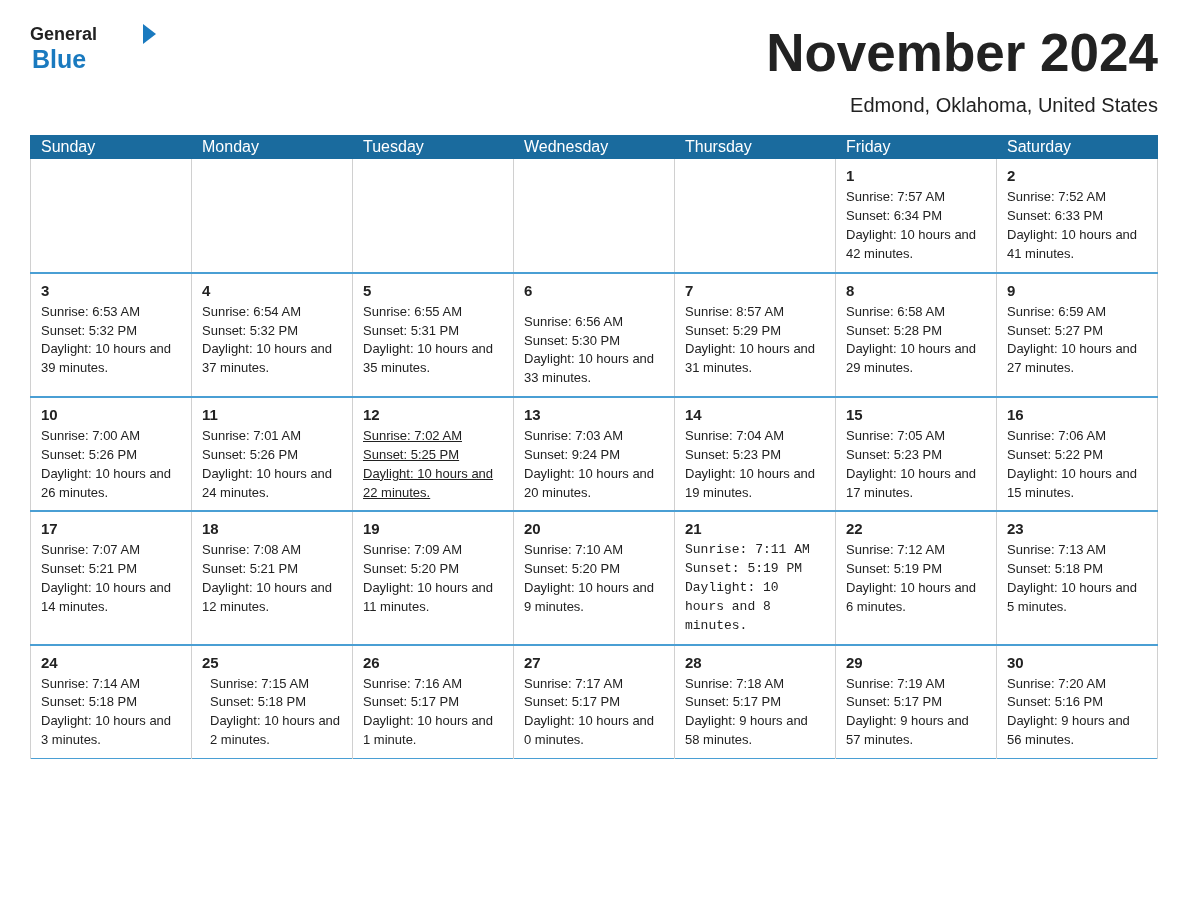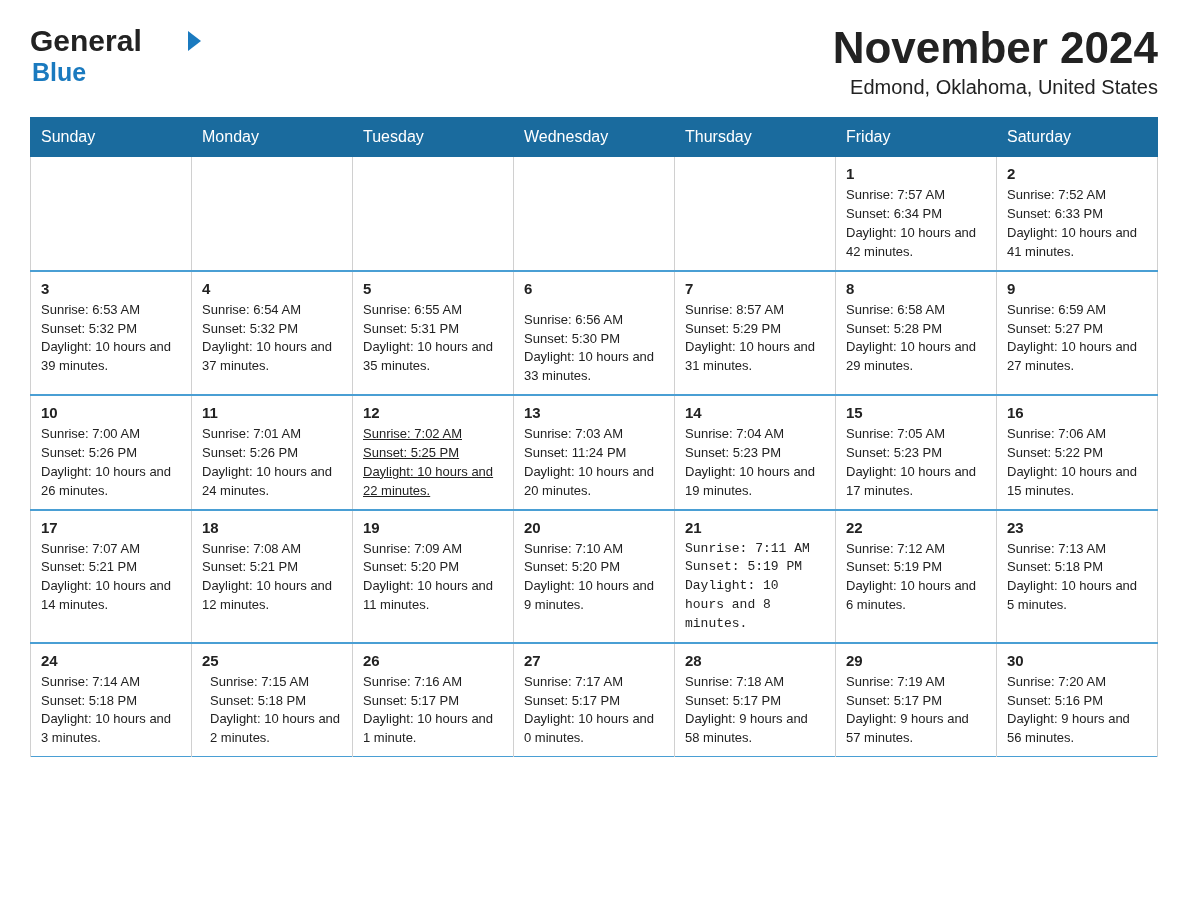--- a/index.html
+++ b/index.html
@@ -15,22 +15,21 @@
       align-items: flex-start;
       margin-bottom: 18px;
     }
     .logo {
       display: flex;
       flex-direction: column;
       align-items: flex-start;
     }
     .logo-top {
       display: flex;
-      align-items: center;
-      font-size: 30px;
+      font-size: 18px;
       font-weight: bold;
       color: #222;
       gap: 43px;
     }
     .logo-blue-triangle {
       width: 0;
       height: 0;
       border-left: 13px solid #1a7abf;
       border-top: 10px solid transparent;
       border-bottom: 10px solid transparent;
@@ -39,43 +38,43 @@
     .logo-bottom {
       font-size: 25px;
       font-weight: bold;
       color: #1a7abf;
       margin-left: 2px;
     }
     .title-block {
       text-align: right;
     }
     .title-block h1 {
-      font-size: 44px;
+      font-size: 53px;
       font-weight: bold;
       color: #222;
       line-height: 1.1;
     }
     .title-block h2 {
       font-size: 20px;
       font-weight: normal;
       color: #222;
-      margin-top: 4px;
+      margin-top: 12px;
     }
     table {
       width: 100%;
       border-collapse: collapse;
     }
     thead tr {
       background: #1a6b9e;
     }
     thead th {
       color: #fff;
       font-weight: normal;
       font-size: 16px;
-      padding: 10px 10px;
+      padding: 2px 10px;
       text-align: left;
       border: 1px solid #1a6b9e;
     }
     tbody tr {
       border-bottom: 2px solid #4a9fd4;
     }
     tbody td {
       vertical-align: top;
       padding: 8px 10px;
       font-size: 13.5px;
@@ -211,21 +210,21 @@
         </td>
         <td>
           <span class="day-num">12</span>
           <div class="day-info" style="white-space: pre-line; text-decoration: underline;">Sunrise: 7:02 AM
 Sunset: 5:25 PM
 Daylight: 10 hours and 22 minutes.</div>
         </td>
         <td>
           <span class="day-num">13</span>
           <div class="day-info" style="white-space: pre-line;">Sunrise: 7:03 AM
-Sunset: 11:24 PM
+Sunset: 9:24 PM
 Daylight: 10 hours and 20 minutes.</div>
         </td>
         <td>
           <span class="day-num">14</span>
           <div class="day-info" style="white-space: pre-line;">Sunrise: 7:04 AM
 Sunset: 5:23 PM
 Daylight: 10 hours and 19 minutes.</div>
         </td>
         <td>
           <span class="day-num">15</span>

